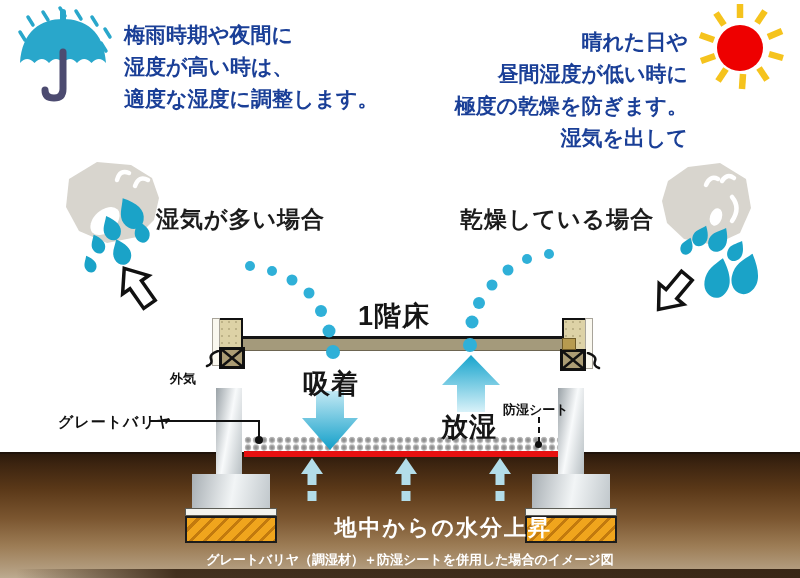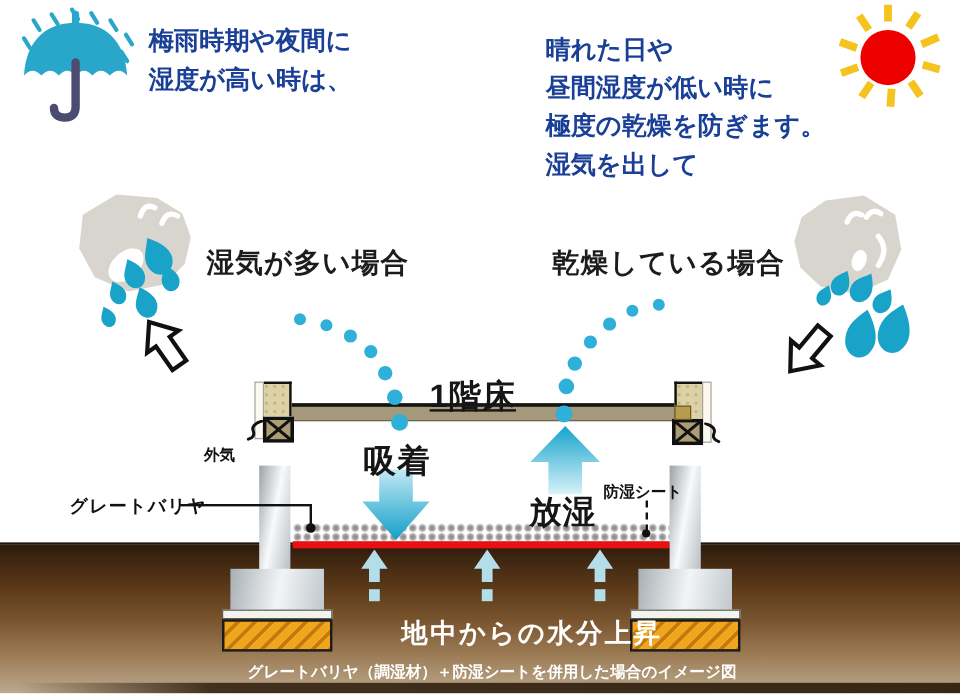--- a/index.html
+++ b/index.html
@@ -79,23 +79,24 @@
         <line x1="91" y1="38" x2="96" y2="46"></line>
     </g>
     <line x1="53" y1="7" x2="53" y2="17" stroke="#29a7cb" stroke-width="6" stroke-linecap="round"></line>
     <path d="M10,58 C12,26 31,14 53,14 C75,14 94,26 96,58 Q89,50 81.5,58 Q74,50 67,58 Q60,50 53,58 Q46,50 39,58 Q32,50 24.5,58 Q17,50 10,58 Z" fill="#29a7cb"></path>
     <path d="M53,47 L53,84 Q53,93 44,93 Q35,93 35,85" fill="none" stroke="#4c4b70" stroke-width="7" stroke-linecap="round"></path>
   </svg>
 
   <div class="abs" style="left:124px;top:19px;">
     <div class="jp-blue">梅雨時期や夜間に</div>
     <div class="jp-blue">湿度が高い時は、</div>
+    <div class="jp-blue">適度な湿度に調整します。</div>
   </div>
 
-  <div class="abs" style="right:112px;top:26px;text-align:left;">
+  <div class="abs" style="right:112px;top:26px;text-align:right;">
     <div class="jp-blue">晴れた日や</div>
     <div class="jp-blue">昼間湿度が低い時に</div>
     <div class="jp-blue">極度の乾燥を防ぎます。</div>
     <div class="jp-blue">湿気を出して</div>
   </div>
 
   <svg class="abs" style="left:693px;top:2px;" width="100" height="95" viewBox="0 0 100 95">
     <g stroke="#f5c31d" stroke-width="6.5">
       <line x1="47" y1="16" x2="47" y2="2"></line>
         <line x1="64" y1="21" x2="72" y2="9"></line>
@@ -104,21 +105,21 @@
       <line x1="66" y1="66" x2="74" y2="78"></line>
         <line x1="50" y1="72" x2="49" y2="87"></line>
       <line x1="33" y1="67" x2="25" y2="79"></line>
         <line x1="22" y1="54" x2="8" y2="59"></line>
       <line x1="21" y1="38" x2="7" y2="33"></line>
         <line x1="31" y1="23" x2="23" y2="11"></line>
     </g>
     <circle cx="47" cy="46" r="23" fill="#ee0000"></circle>
   </svg>
 
-  <div class="abs case-label" style="left:172px;top:204px;">湿気が多い場合</div>
+  <div class="abs case-label" style="left:156px;top:204px;">湿気が多い場合</div>
   <div class="abs case-label" style="left:460px;top:204px;">乾燥している場合</div>
 
   <svg class="abs" style="left:55px;top:158px;" width="130" height="155" viewBox="0 0 130 155">
     <polygon points="42,4 76,7 97,20 104,40 99,62 82,79 52,85 24,73 11,49 14,21" fill="#d8d5ce"></polygon>
     <ellipse cx="50" cy="63" rx="17" ry="11" transform="rotate(-42 50 63)" fill="#fff"></ellipse>
     <g fill="none" stroke="#fff" stroke-width="4.5" stroke-linecap="round">
       <path d="M62,22 Q65,11 74,15"></path>
       <path d="M80,28 Q84,17 93,22"></path>
     </g>
     <g fill="#1aa3c8">
@@ -187,21 +188,21 @@
     <rect x="1.5" y="1.5" width="23" height="19" fill="#ab9c74" stroke="#111" stroke-width="3"></rect>
     <path d="M1.5,1.5 L24.5,20.5 M24.5,1.5 L1.5,20.5" stroke="#111" stroke-width="2.5"></path>
   </svg>
   <svg class="abs" style="left:205px;top:350px;z-index:3;" width="15" height="18" viewBox="0 0 15 18">
     <path d="M13,1 Q4,4 6,9 Q8,14 2,16" fill="none" stroke="#111" stroke-width="2.5" stroke-linecap="round"></path>
   </svg>
   <svg class="abs" style="left:586px;top:352px;z-index:3;" width="15" height="18" viewBox="0 0 15 18">
     <path d="M2,1 Q11,4 9,9 Q7,14 13,16" fill="none" stroke="#111" stroke-width="2.5" stroke-linecap="round"></path>
   </svg>
 
-  <div class="abs big-label" style="left:358px;top:312px;z-index:5;text-decoration:underline;">1階床</div>
+  <div class="abs big-label" style="left:358px;top:298px;z-index:5;">1階床</div>
 
   <div class="abs big-label" style="left:303px;top:366px;z-index:5;">吸着</div>
   <svg class="abs" style="left:300px;top:391px;z-index:4;" width="60" height="62" viewBox="0 0 60 62">
     <defs>
       <linearGradient id="gradDown" x1="0" y1="0" x2="0" y2="1">
         <stop offset="0" stop-color="#c3e9f4"></stop>
           <stop offset="1" stop-color="#129fc9"></stop>
       </linearGradient>
     </defs>
     <polygon points="16,0 44,0 44,27 58,27 30,59 2,27 16,27" fill="url(#gradDown)"></polygon>

